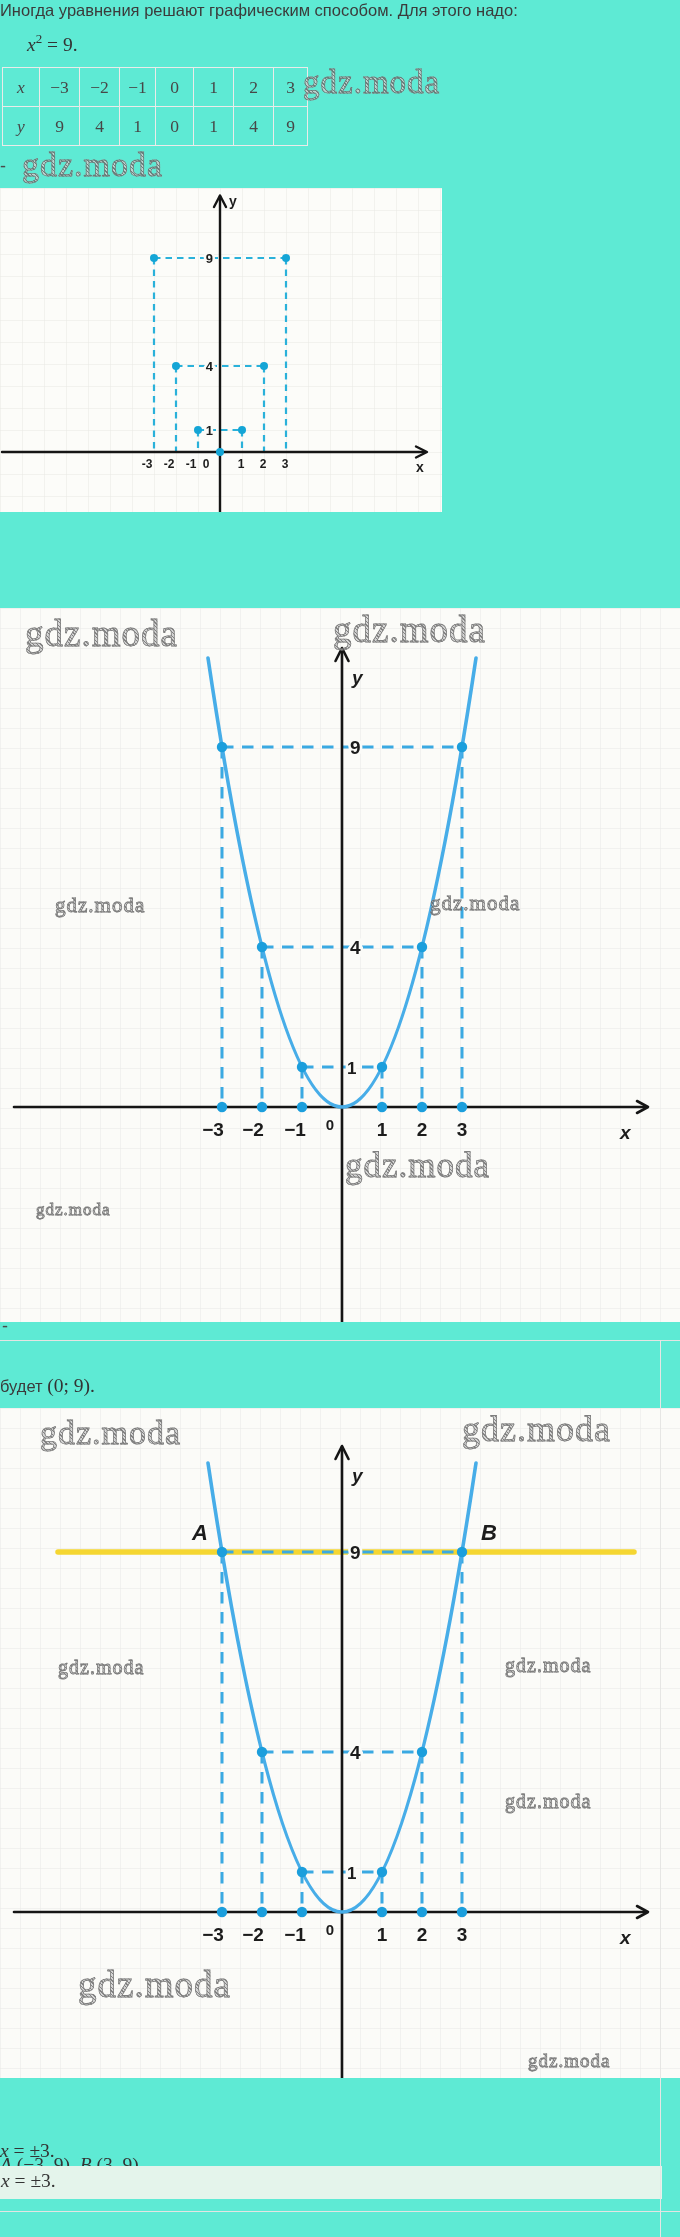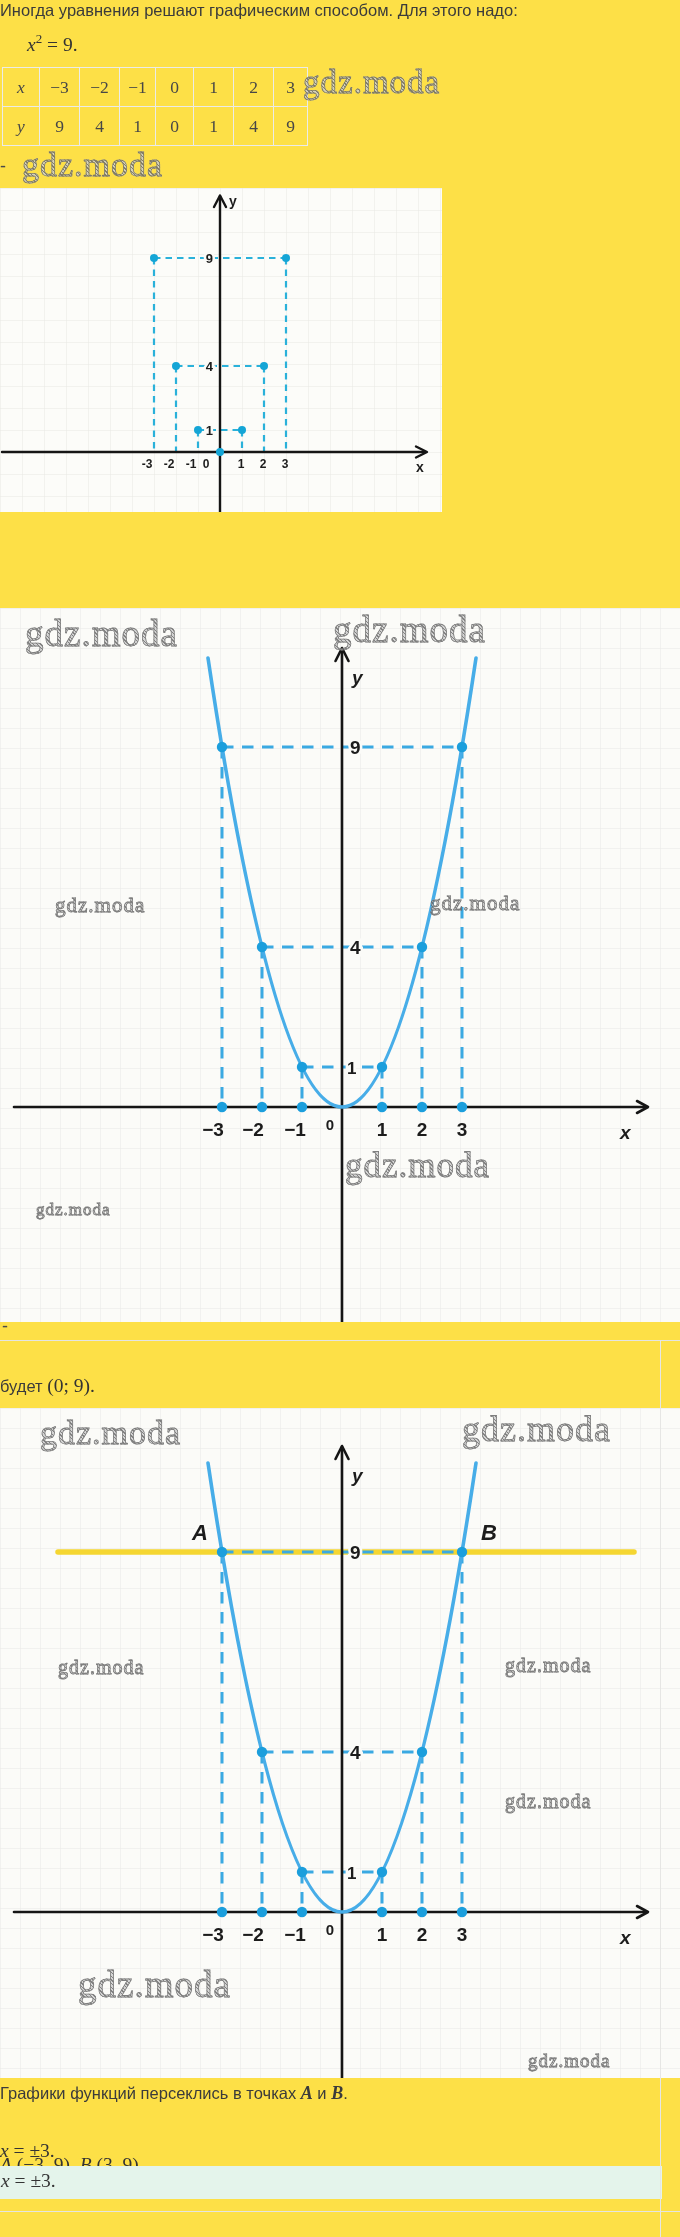--- a/index.html
+++ b/index.html
@@ -1,16 +1,16 @@
 <!DOCTYPE html>
 <html><head>
 <meta charset="utf-8">
 <style>
   html,body{margin:0;padding:0;background:#fff;}
-  #page{position:relative;width:680px;height:2237px;background:#fde047;overflow:hidden;
+  #page{position:relative;width:680px;height:2237px;background:#5eead4;overflow:hidden;
         font-family:"Liberation Sans",sans-serif;color:#3d3d3d;}
   .abs{position:absolute;}
   .txt{font-size:16.5px;line-height:1.3;color:#3b3b3b;}
   .math{font-family:"Liberation Serif",serif;font-size:19.5px;color:#333;}
   .mvar{font-style:italic;}
   sup.exp{font-size:13px;}
   table.vals{border-collapse:collapse;font-family:"Liberation Serif",serif;
              font-size:17.5px;color:#474747;table-layout:fixed;}
   table.vals td{border:1px solid #ebebe9;text-align:center;height:38px;padding:0;}
   .dash{font-size:18px;color:#4a4a4a;}
@@ -229,23 +229,20 @@
     <text x="620" y="536" font-size="19" font-style="italic" font-weight="bold">x</text>
   </svg>
   <div class="wm" style="left:40px;top:1414px;font-size:34px;">gdz.moda</div>
   <div class="wm" style="left:462px;top:1408px;font-size:36px;">gdz.moda</div>
   <div class="wm" style="left:58px;top:1656px;font-size:20px;">gdz.moda</div>
   <div class="wm" style="left:505px;top:1654px;font-size:20px;">gdz.moda</div>
   <div class="wm" style="left:505px;top:1790px;font-size:20px;">gdz.moda</div>
   <div class="wm" style="left:78px;top:1963px;font-size:37px;">gdz.moda</div>
   <div class="wm" style="left:528px;top:2050px;font-size:19px;">gdz.moda</div>
 
-  <div class="abs txt" style="left:0;top:2082px;">
-    <span>Графики функций персеклись в точках </span><span class="ab" style="font-size:18px;">A</span><span> и </span><span class="ab" style="font-size:18px;">B</span><span>.</span>
-  </div>
   <div class="abs math" style="left:0;top:2106px;margin-top:48px;">
     <span class="mvar">A</span><span> (−3, 9), </span><span class="mvar">B</span><span> (3, 9).</span>
   </div>
   <div class="abs math" style="left:0;top:2140px;">
     <span class="mvar">x</span><span> = ±3.</span>
   </div>
   <div class="abs greenband" style="left:0;top:2166px;">
     <div class="math" style="padding:4px 0 0 1px;">
       <span class="mvar">x</span><span> = ±3.</span>
     </div>

